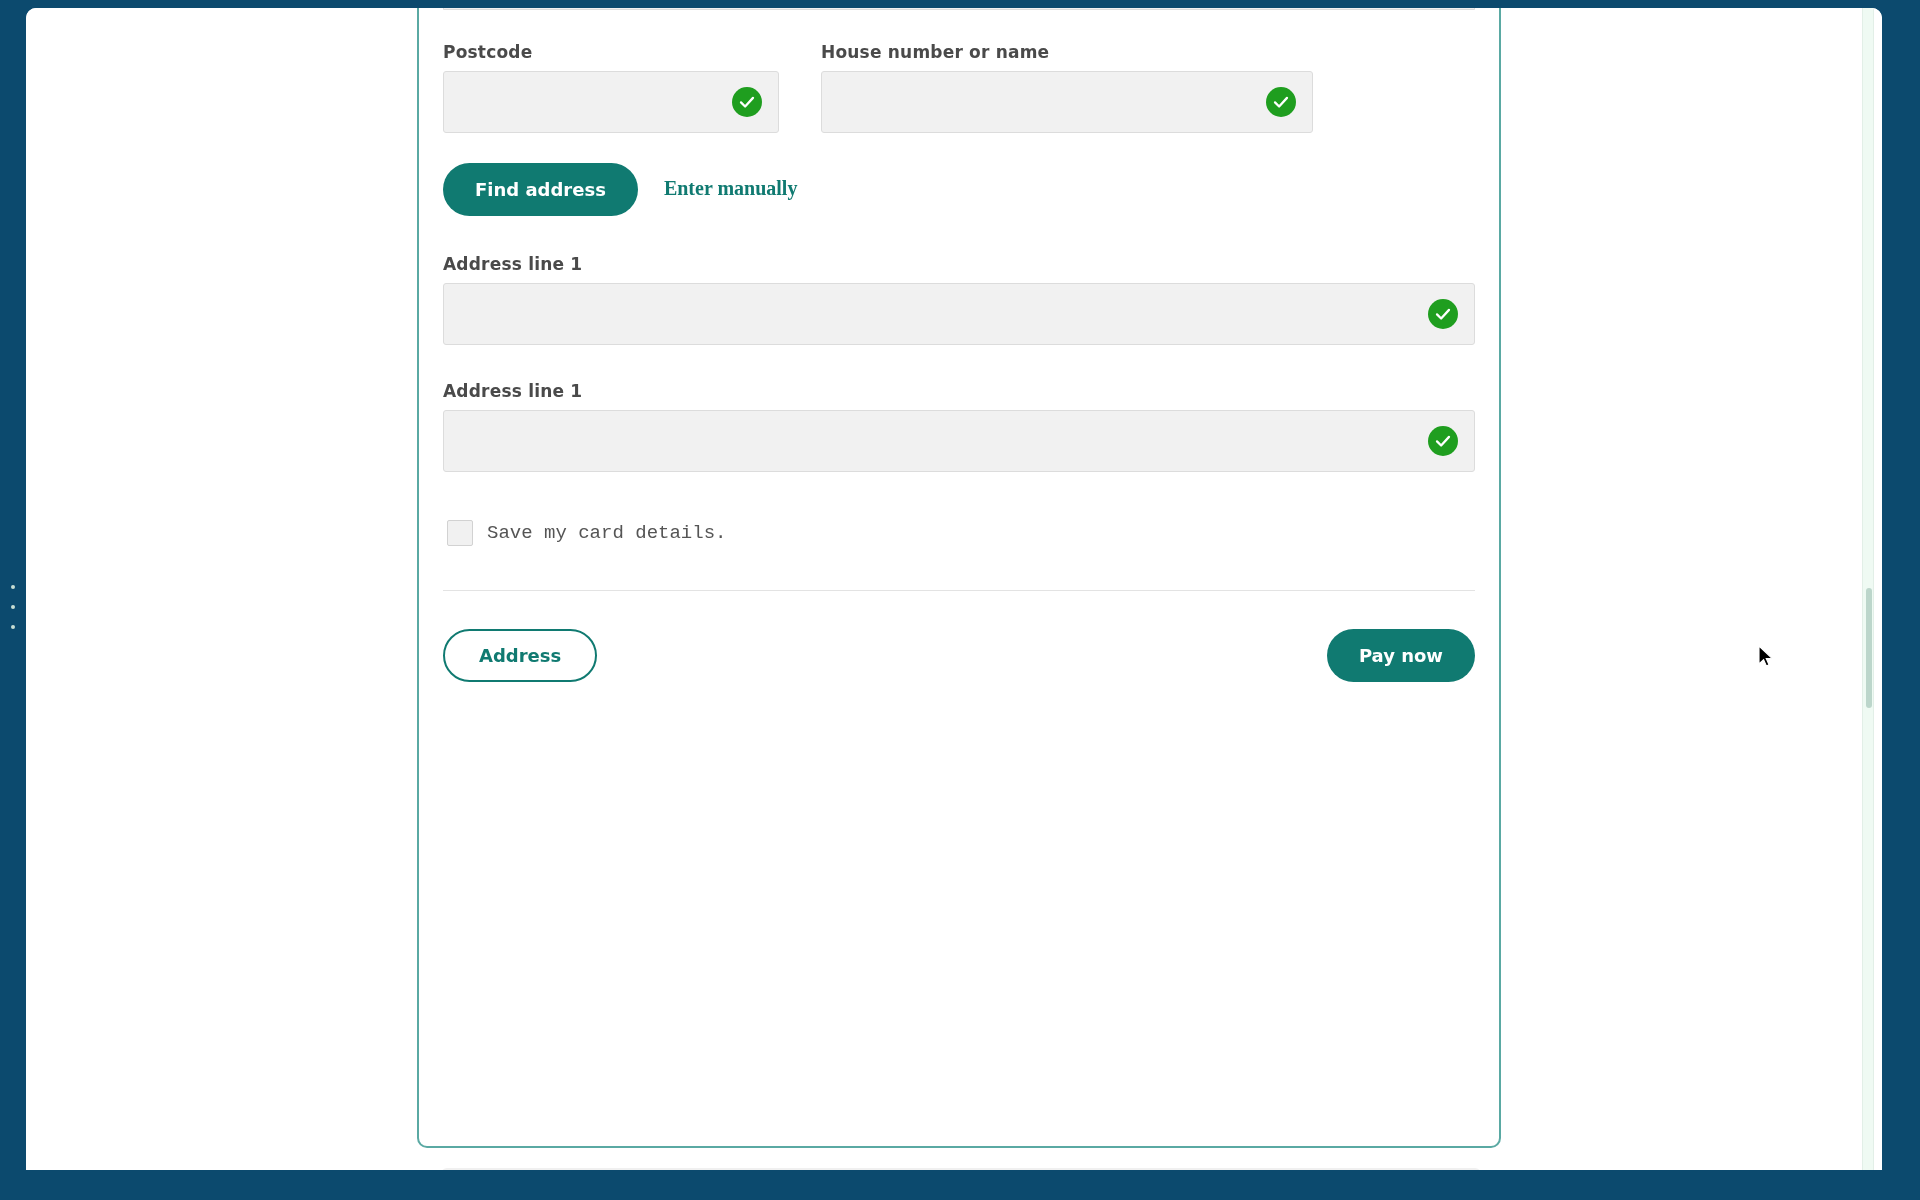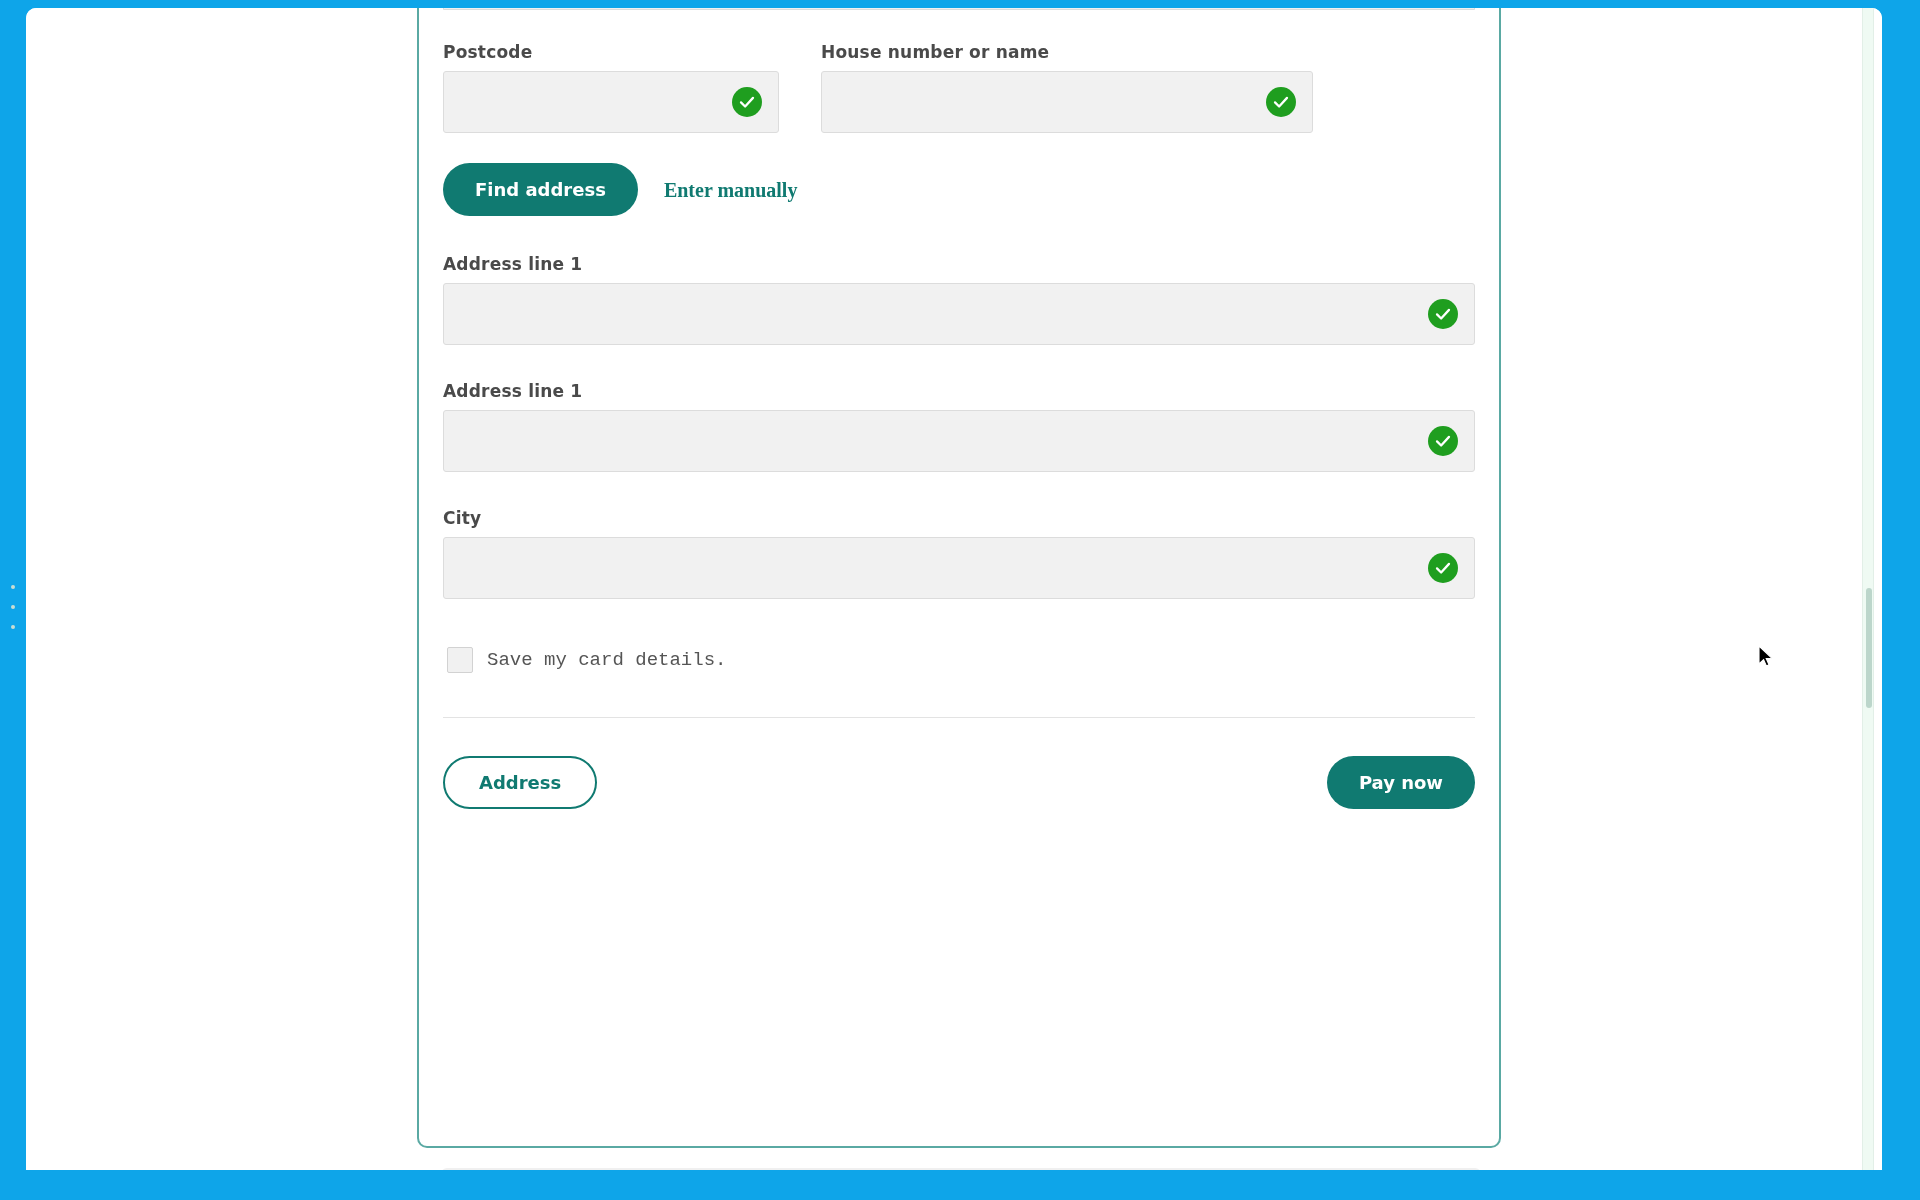--- a/index.html
+++ b/index.html
@@ -9,21 +9,21 @@
     height: 1200px;
     overflow: hidden;
     font-family: "DejaVu Sans", "Liberation Sans", sans-serif;
     background: #ffffff;
   }
 
   
   #app-frame {
     position: absolute;
     inset: 0;
-    background: #0ea5e9;
+    background: #0c4a6e;
     padding: 10px 12px 14px 14px;
   }
   #frame-inner {
     position: absolute;
     left: 26px;
     top: 8px;
     right: 38px;
     bottom: 30px;
     background: #ffffff;
     border-radius: 10px 10px 0 0;
@@ -193,21 +193,21 @@
   }
   .btn-outline {
     background: #ffffff;
     color: #107a71;
     border: 2px solid #107a71;
     padding: 14px 34px;
   }
 
   #action-row {
     display: flex;
-    align-items: flex-end;
+    align-items: flex-start;
     gap: 14px;
     margin-top: 30px;
     margin-bottom: 38px;
   }
 
   
   #save-card-row {
     display: flex;
     align-items: center;
     gap: 14px;
@@ -339,31 +339,20 @@
             <div class="input-shell">
               <input type="text" style="padding-right: 40px;" placeholder="">
               <span class="tick">
                 <svg viewBox="0 0 24 24" fill="none" stroke="#ffffff" stroke-width="3" stroke-linecap="round" stroke-linejoin="round">
                   <polyline points="4 12.5 9.5 18 20 6.5"></polyline>
                 </svg>
               </span>
             </div>
           </div>
 
-          <div class="field-block" style="margin-top:36px;">
-            <div class="field-label">City</div>
-            <div class="input-shell">
-              <input type="text" style="padding-right: 40px;" placeholder="">
-              <span class="tick">
-                <svg viewBox="0 0 24 24" fill="none" stroke="#ffffff" stroke-width="3" stroke-linecap="round" stroke-linejoin="round">
-                  <polyline points="4 12.5 9.5 18 20 6.5"></polyline>
-                </svg>
-              </span>
-            </div>
-          </div>
 
           <div id="save-card-row">
             <span id="save-card-box"></span>
             <span id="save-card-label">Save my card details.</span>
           </div>
 
           <hr class="divider">
 
           <div id="footer-row">
             <button class="btn btn-outline">Address</button>

